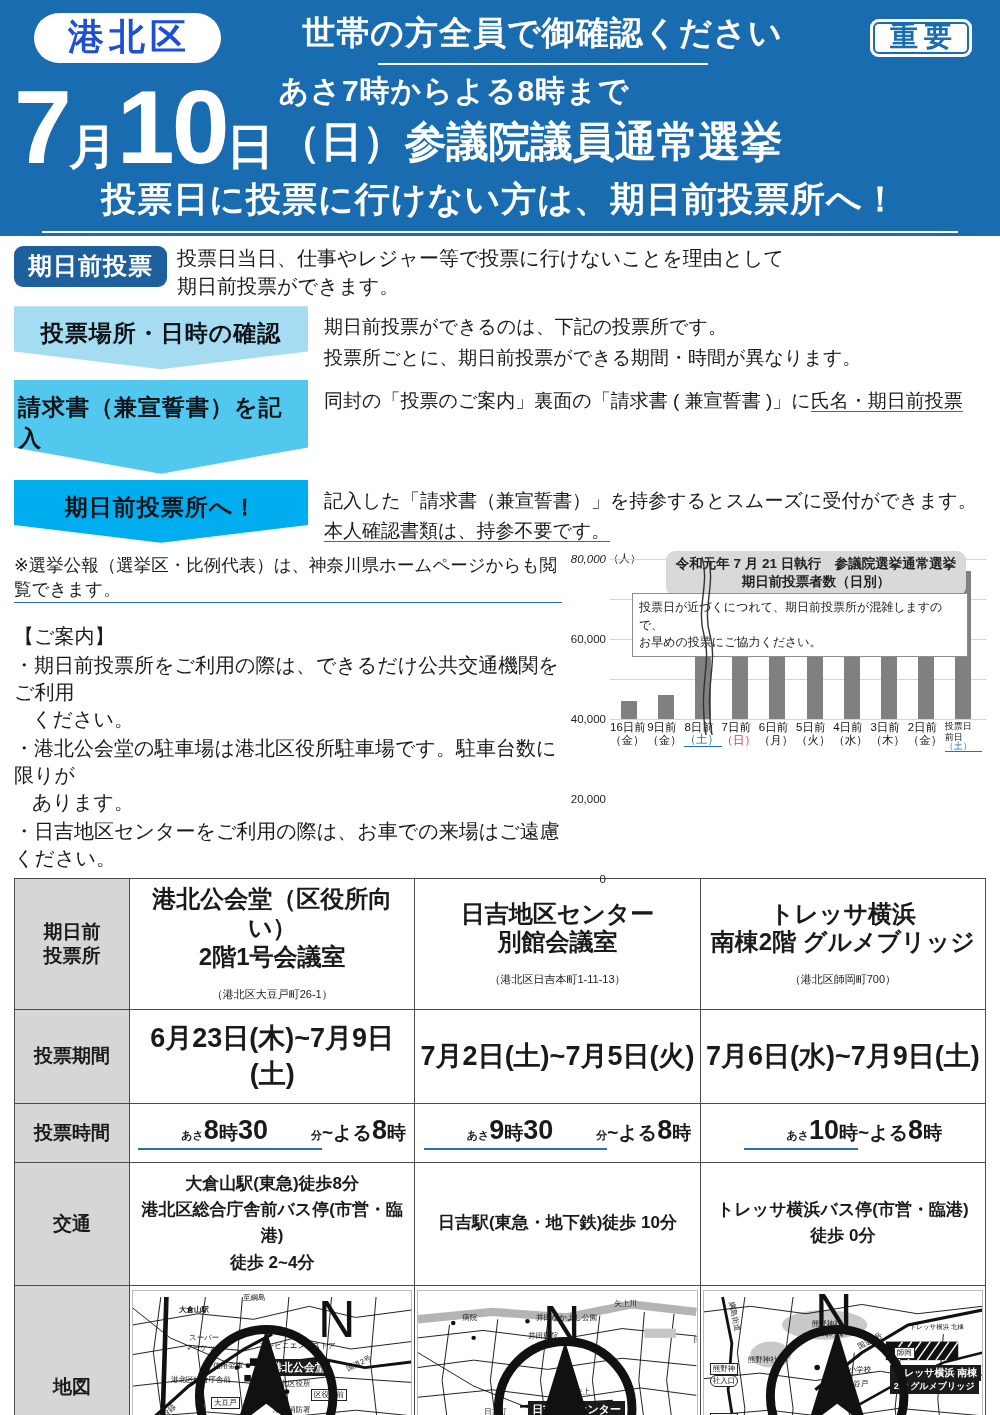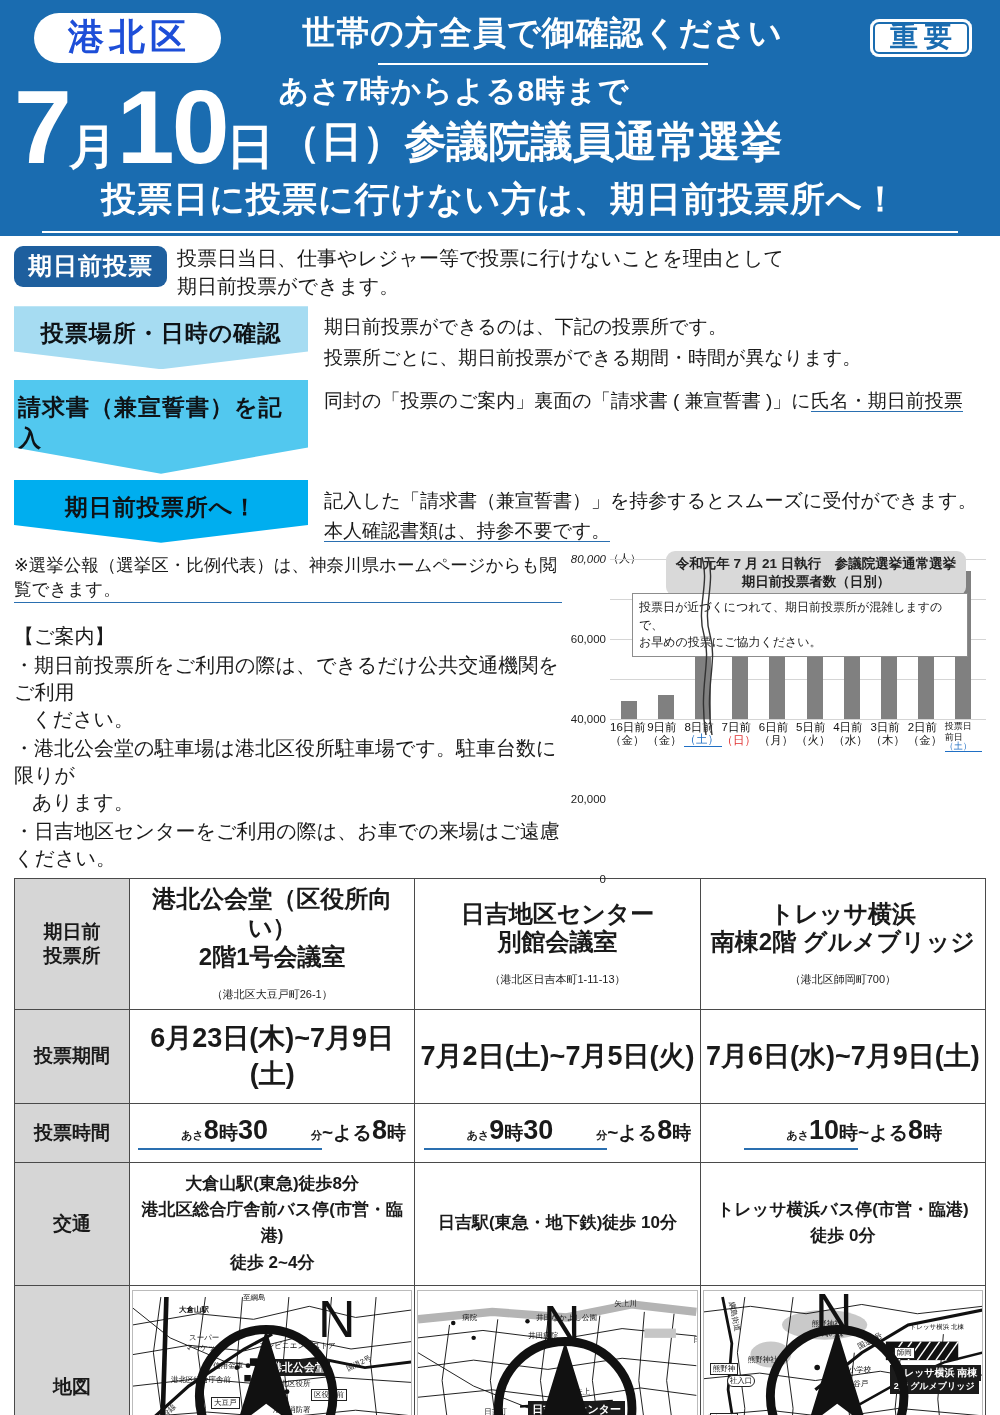--- a/index.html
+++ b/index.html
@@ -526,21 +526,21 @@
         <span class="m-label" style="left:108px;top:28px;">熊野神社</span>
         <span class="m-label" style="left:110px;top:38px;">市民の森</span>
         <span class="m-label" style="left:44px;top:64px;">熊野神社</span>
         <span class="m-label" style="left:130px;top:74px;">師岡小学校</span>
         <span class="m-label" style="left:142px;top:88px;">仲谷戸</span>
 
         <span class="m-label" style="left:206px;top:32px;font-size:6.5px;">トレッサ横浜 北棟</span>
         <span class="m-label" style="left:32px;top:10px;transform:rotate(78deg);transform-origin:left top;">綱島街道</span>
         <span class="m-label" style="left:152px;top:52px;transform:rotate(-28deg);transform-origin:left top;">国道2号</span>
         <span class="m-box" style="left:6px;top:72px;">熊野神</span>
-        <span class="m-box" style="left:23px;top:84px;border-radius:6px;">社入口</span>
+        <span class="m-box" style="left:6px;top:84px;border-radius:6px;">社入口</span>
         <span class="m-box" style="left:6px;top:122px;">大倉山</span>
 
         <span class="m-box" style="left:190px;top:56px;">師岡</span>
 
         <span class="m-hl" style="left:186px;top:74px;font-size:10px;">トレッサ横浜 南棟</span>
         <span class="m-hl" style="left:186px;top:88px;font-size:9px;">2階 グルメブリッジ</span>
         <svg class="m-compass" style="right:6px;bottom:6px;" viewBox="0 0 26 26">
           <circle cx="13" cy="15" r="9" fill="none" stroke="#111" stroke-width="1.2"></circle>
           <polygon points="13,6 9,19 13,16 17,19" fill="#111"></polygon>
           <text x="10" y="6" font-size="7" fill="#111" font-family="sans-serif">N</text>

